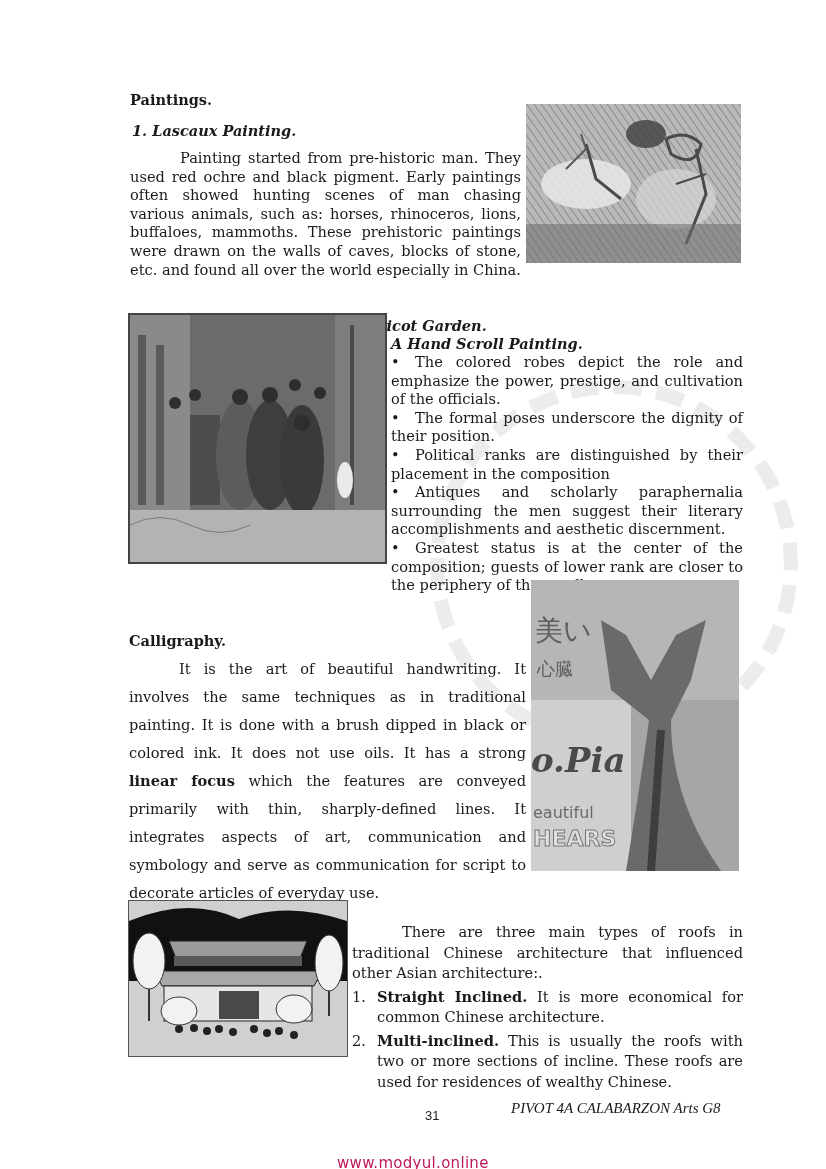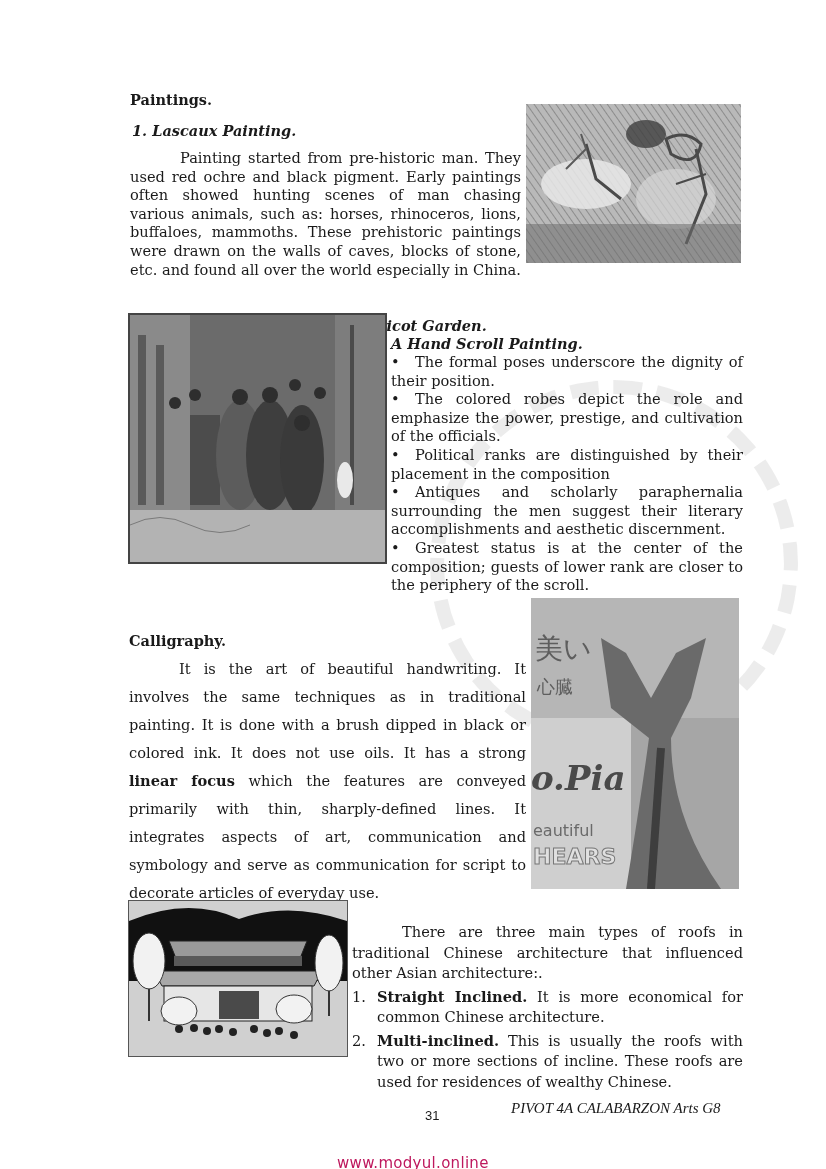--- a/index.html
+++ b/index.html
@@ -84,34 +84,34 @@
     <circle cx="65" cy="80" r="6" fill="#2e2e2e"></circle>
     <circle cx="165" cy="70" r="6" fill="#2e2e2e"></circle>
     <circle cx="190" cy="78" r="6" fill="#2e2e2e"></circle>
     <ellipse cx="215" cy="165" rx="8" ry="18" fill="#e9e9e9"></ellipse>
     <rect x="0" y="195" width="255" height="52" fill="#b3b3b3"></rect>
     <path d="M0 210 q30 -15 60 0 t60 0" stroke="#7a7a7a" fill="none"></path>
   </svg>
 </div>
 
 <div class="abs txt" style="left:391px; top:324px; width:352px;">
+  <p class="bullet-p"><span class="dot">•</span><span>The colored robes depict the role and emphasize the power, prestige, and cultivation of the officials.</span></p>
   <p class="bullet-p"><span class="dot">•</span><span>The formal poses underscore the dignity of their position.</span></p>
-  <p class="bullet-p"><span class="dot">•</span><span>The colored robes depict the role and emphasize the power, prestige, and cultivation of the officials.</span></p>
   <p class="bullet-p"><span class="dot">•</span><span>Political ranks are distinguished by their placement in the composition</span></p>
   <p class="bullet-p"><span class="dot">•</span><span>Antiques and scholarly paraphernalia surrounding the men suggest their literary accomplishments and aesthetic discernment.</span></p>
   <p class="bullet-p"><span class="dot">•</span><span>Greatest status is at the center of the composition; guests of lower rank are closer to the periphery of the scroll.</span></p>
 </div>
 
 <div class="abs bold h" style="left:129px; top:603px;">Calligraphy.</div>
 
 <div class="abs txt indent" style="left:129px; top:626px; width:397px; line-height:28px;">
   <span>It is the art of beautiful handwriting. It involves the same techniques as in traditional painting. It is done with a brush dipped in black or colored ink. It does not use oils. It has a strong </span><b>linear focus</b><span> which the features are conveyed primarily with thin, sharply-defined lines. It integrates aspects of art, communication and symbology and serve as communication for script to decorate articles of everyday use.</span>
 </div>
 
-<div class="pic" style="left:531px; top:580px; width:208px; height:291px; border:none;margin-top:18px;">
+<div class="pic" style="left:531px; top:580px; width:208px; height:291px; border:none;">
   <svg width="208" height="291" viewBox="0 0 208 291">
     <rect width="208" height="291" fill="#a6a6a6"></rect>
     <rect x="0" y="0" width="208" height="120" fill="#bdbdbd" opacity="0.7"></rect>
     <path d="M0 120 L0 291 L100 291 L100 120 Z" fill="#cfcfcf"></path>
     <path d="M95 291 Q110 200 118 140 L80 110 L70 40 L95 55 L120 100 L145 55 L175 40 L160 100 L140 140 Q140 220 190 291 Z" fill="#6a6a6a"></path>
     <path d="M120 291 Q125 220 130 150" stroke="#3e3e3e" stroke-width="8" fill="none"></path>
     <text x="4" y="60" font-family="DejaVu Sans, sans-serif" font-size="28" fill="#5e5e5e">美い</text>
     <text x="6" y="95" font-family="DejaVu Sans, sans-serif" font-size="18" fill="#5e5e5e">心臓</text>
     <text x="0" y="192" font-family="DejaVu Serif, serif" font-style="italic" font-weight="bold" font-size="34" fill="#4a4a4a">o.Pia</text>
     <text x="2" y="238" font-family="DejaVu Sans, sans-serif" font-size="16" fill="#6a6a6a">eautiful</text>

